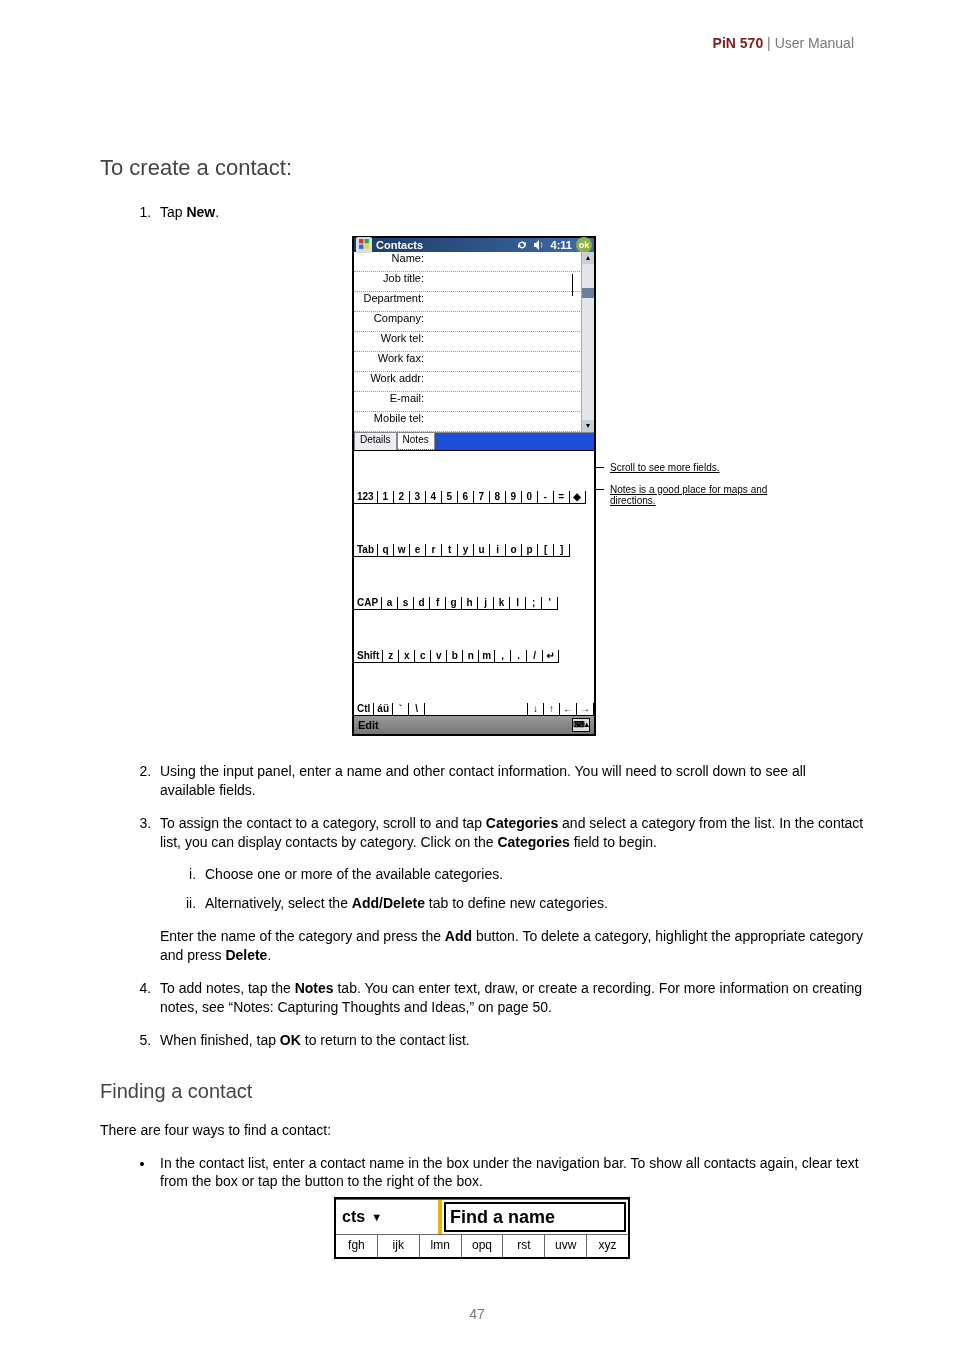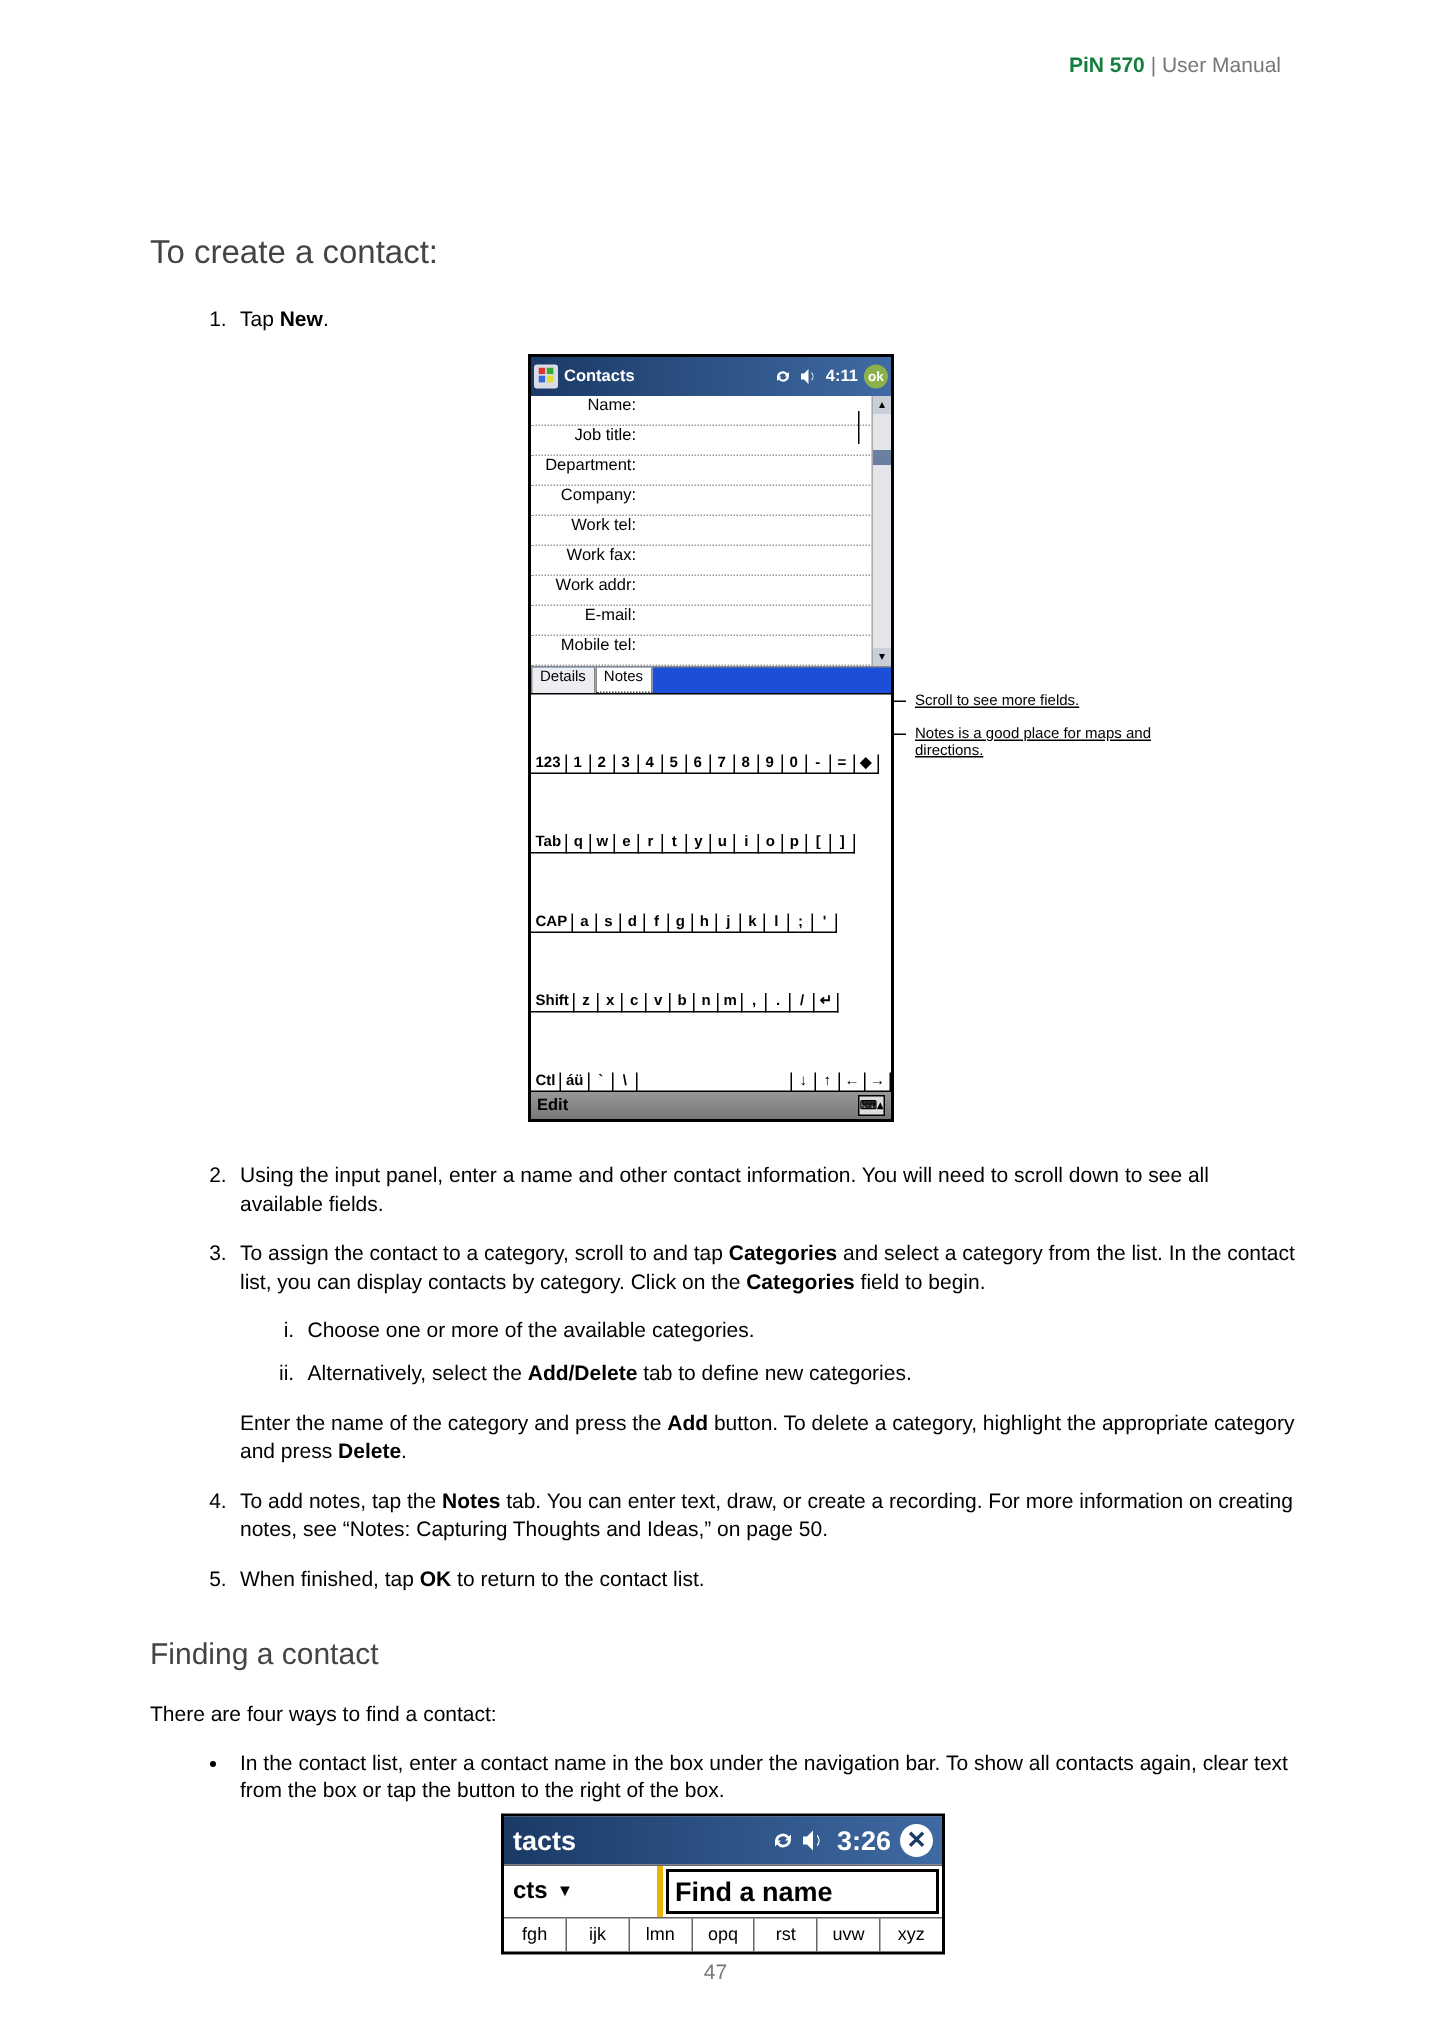--- a/index.html
+++ b/index.html
@@ -20,21 +20,21 @@
     padding: 35px 90px 40px 100px;
   }
   .header-right {
     position: absolute;
     top: 35px;
     right: 100px;
     font-size: 14px;
     color: #777;
   }
   .header-right .brand {
-    color: #15803d;
+    color: #7f1d1d;
     font-weight: bold;
   }
   .main {
     margin-top: 120px;
   }
   h2 {
     font-family: sans-serif;
     font-weight: normal;
     font-size: 22px;
     color: #444;
@@ -117,21 +117,21 @@
   }
   .device1 {
     width: 240px;
     border: 2px solid #000;
   }
   .titlebar {
     display: flex;
     align-items: center;
     background: linear-gradient(to right, #1b3a66, #3f6aa3);
     color: #fff;
-    height: 26px;
+    height: 14px;
     padding: 0 2px;
     font-size: 11px;
     font-weight: bold;
   }
   .startflag {
     width: 16px; height: 16px;
     background: #d8dde5;
     border-radius: 2px;
     margin-right: 4px;
     display: inline-flex;
@@ -452,32 +452,20 @@
 
     <h3>Finding a contact</h3>
 
     <p class="body">There are four ways to find a contact:</p>
 
     <ul class="bullets">
       <li>In the contact list, enter a contact name in the box under the navigation bar. To show all contacts again, clear text from the box or tap the button to the right of the box.</li>
     </ul>
 
     <div class="shot2">
-      <div class="bar">
-        <span>tacts</span>
-        <span class="sp"></span>
-        <svg viewBox="0 0 12 12">
-            <path d="M2 6a4 4 0 0 1 7-2l1-1v3H7l1-1a2.5 2.5 0 0 0-4.5 1H2zm8 0a4 4 0 0 1-7 2l-1 1V6h3L4 7a2.5 2.5 0 0 0 4.5-1H10z"></path>
-          </svg>
-        <svg viewBox="0 0 12 12">
-            <path d="M1 4h2l3-3v10L3 8H1zM8 3a4 4 0 0 1 0 6v-1a3 3 0 0 0 0-4z"></path>
-          </svg>
-        <span class="tm">3:26</span>
-        <span class="closex">✕</span>
-      </div>
       <div class="row2">
         <div class="left">
           <span>cts</span>
           <span class="tri">▼</span>
         </div>
         <div class="right">Find a name</div>
       </div>
       <div class="alpharow">
         <span>fgh</span>
         <span>ijk</span>

